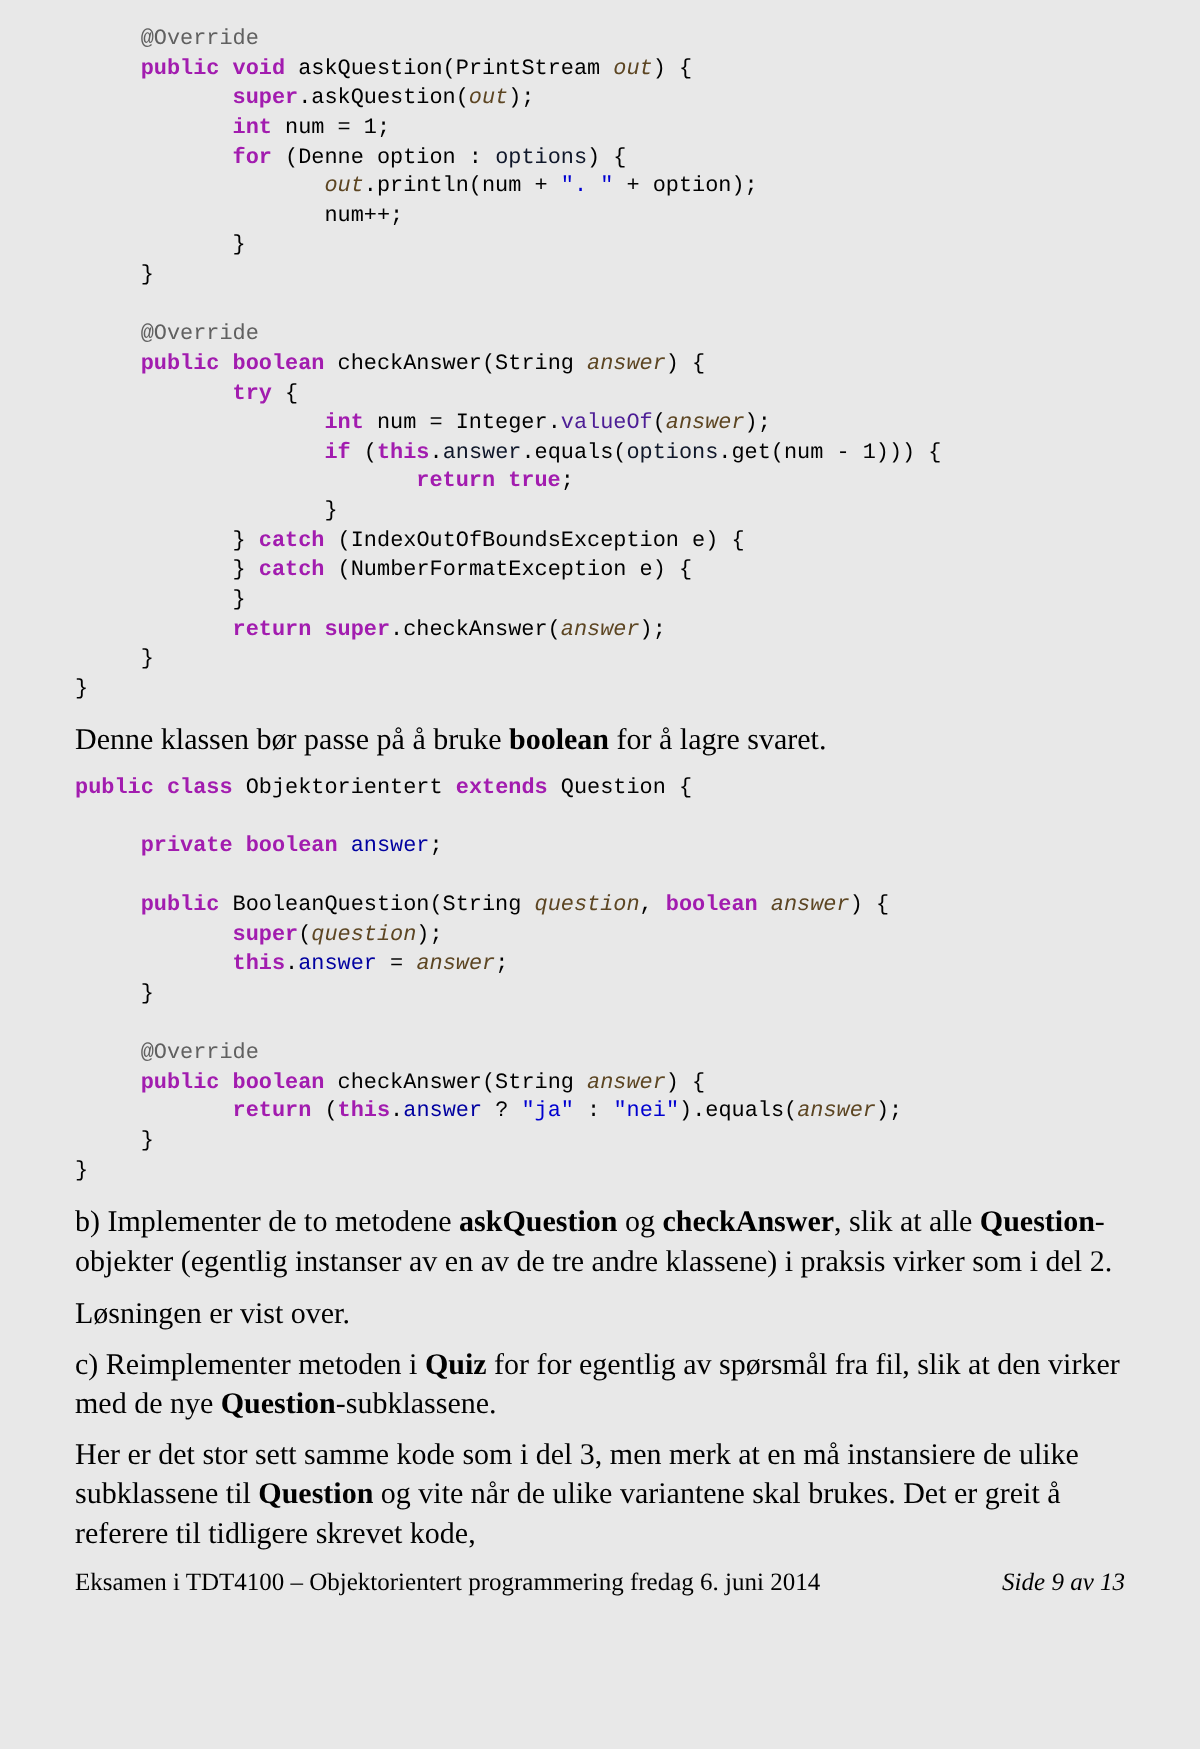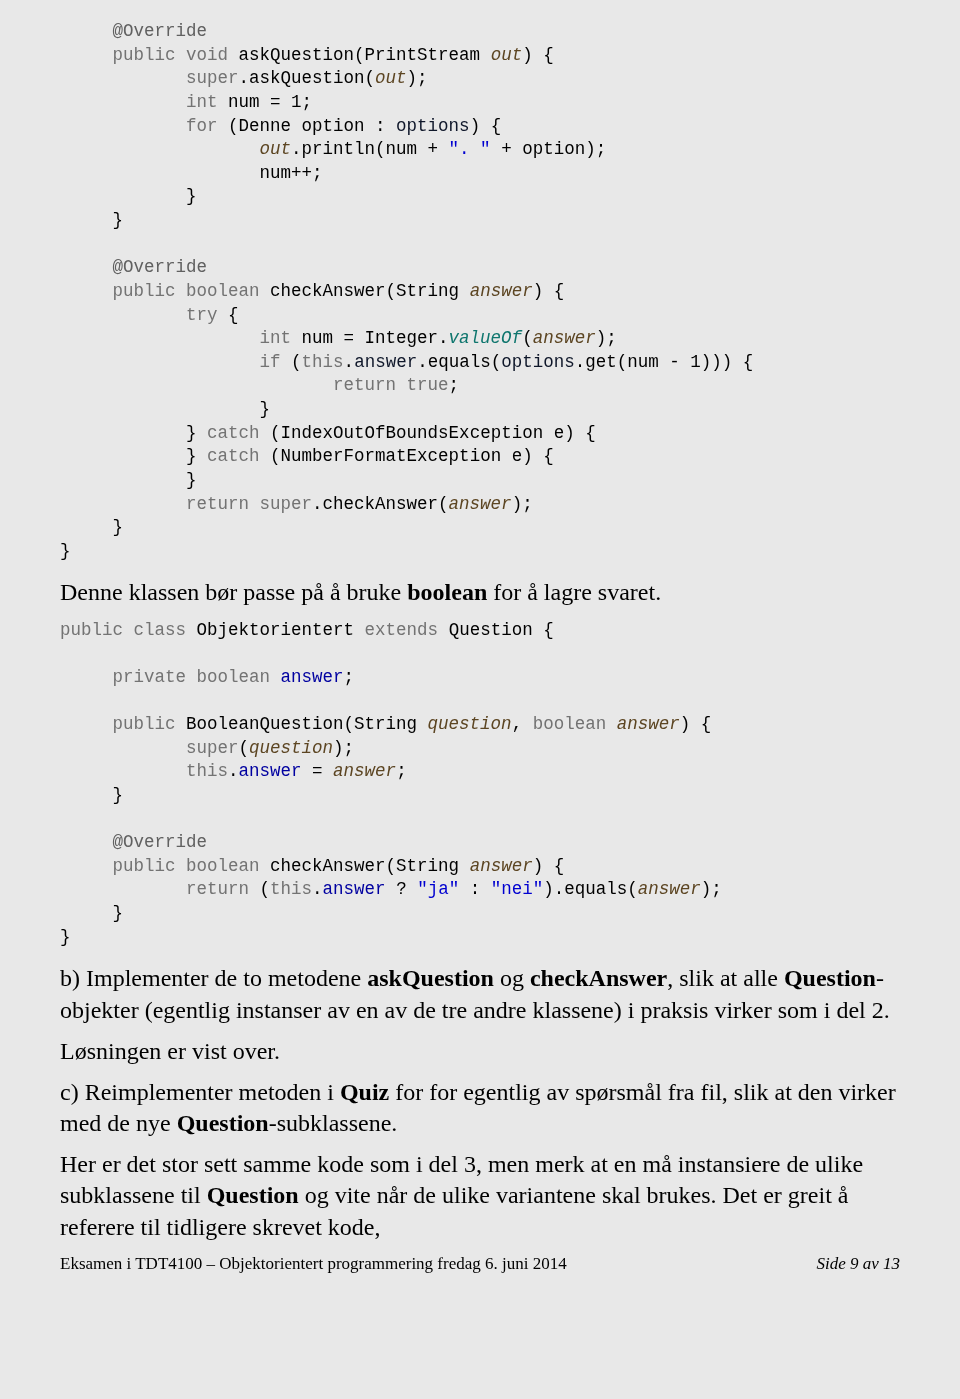--- a/index.html
+++ b/index.html
@@ -12,37 +12,37 @@
     color: #000;
     line-height: 1.35;
   }
   pre.code {
     font-family: Consolas, 'Courier New', monospace;
     font-size: 17.5px;
     white-space: pre;
     line-height: 1.35;
     margin-bottom: 14px;
   }
-  .kw { color: #737373; font-weight: normal; }
+  .kw { color: #a21caf; font-weight: bold; }
   .anno { color: #606060; margin-top: 38px; }
   .param { color: #5C4522; font-style: italic; }
   .str { color: #0000D0; }
-  .method { color: #0f766e; font-style: italic; }
+  .method { color: #4c1d95; }
   .bfield { color: #0000A0; }
   .var { color: #0f172a; }
   p.txt {
     font-size: 24px;
     margin: 10px 0 10px 0;
     line-height: 1.3;
   }
   .bold { font-weight: bold; }
   .footer {
     display: flex;
     justify-content: space-between;
-    font-size: 17px;
+    font-size: 20px;
     margin-top: 4px;
   }
   .footer .pg { text-align: right; font-style: italic; }
 </style>
 </head>
 <body>
 
 <pre class="code">     <span class="anno">@Override</span>
      <span class="kw">public</span> <span class="kw">void</span> <span>askQuestion(PrintStream</span> <span class="param">out</span><span>) {</span>
             <span class="kw">super</span><span>.askQuestion(</span><span class="param">out</span><span>);</span>

